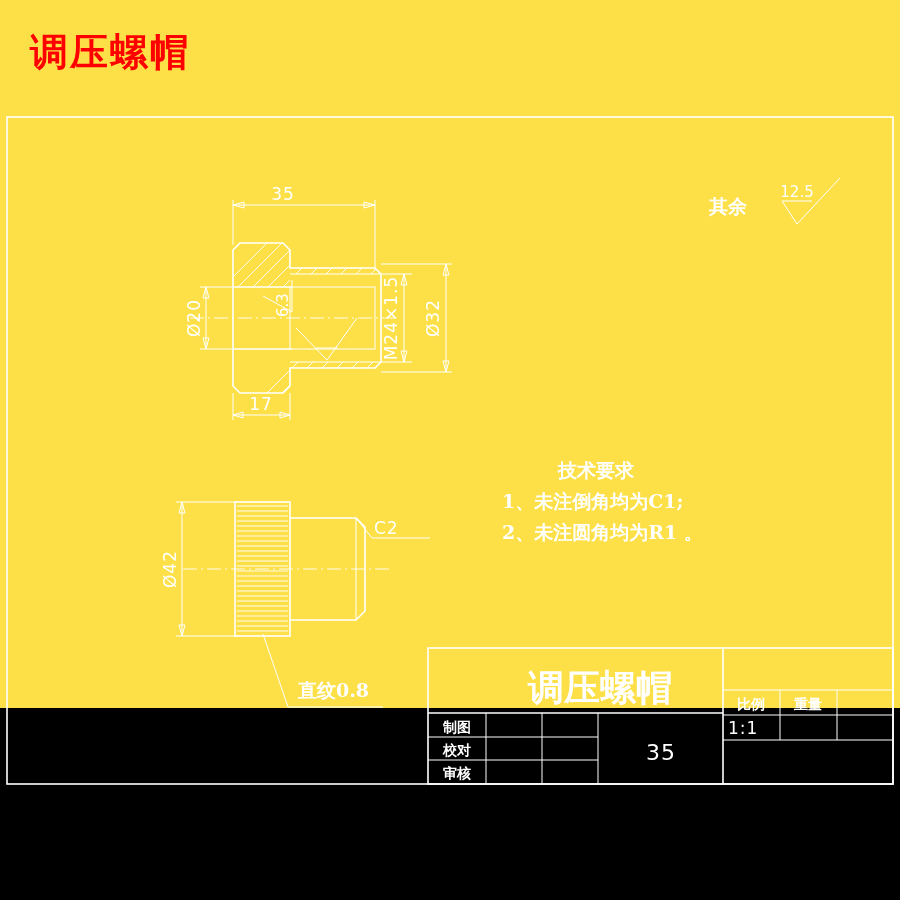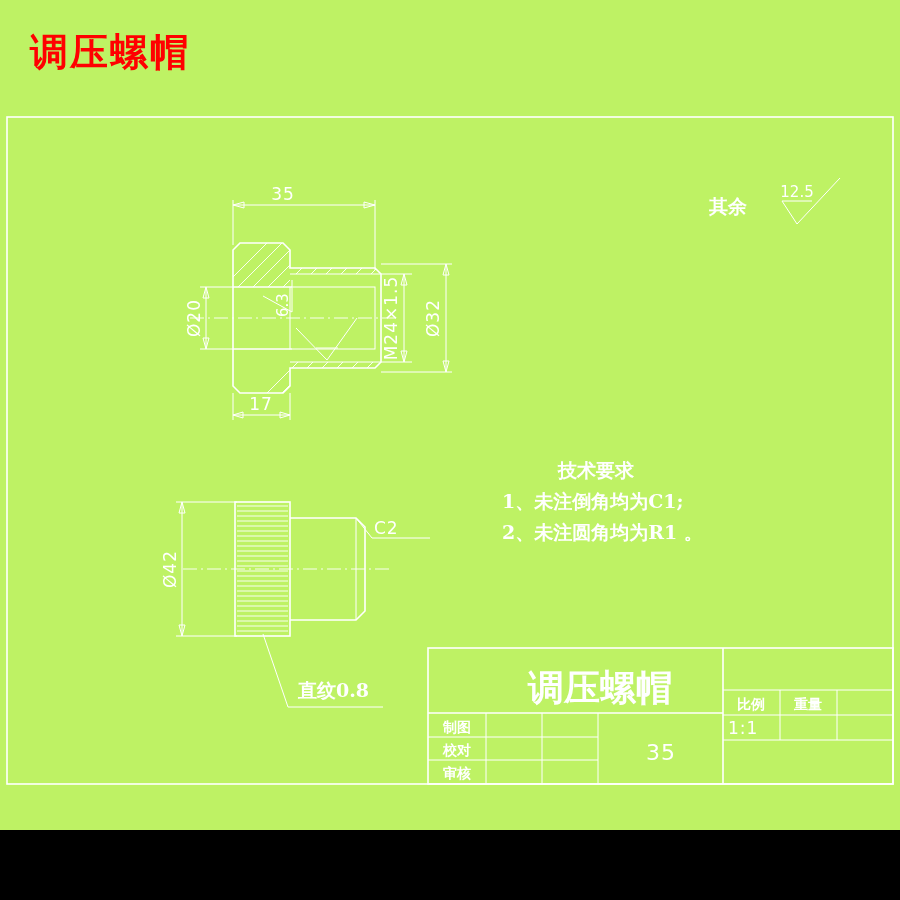--- a/index.html
+++ b/index.html
@@ -1,18 +1,18 @@
 <!DOCTYPE html>
 <html><head>
 <meta charset="utf-8">
 <style>
   html,body{margin:0;padding:0;background:#000;}
   body{width:900px;height:900px;overflow:hidden;
        font-family:"Liberation Sans","DejaVu Sans",sans-serif;}
-  #stage{position:relative;width:900px;height:830px;background:#bef264;}
+  #stage{position:relative;width:900px;height:708px;background:#fde047;}
   .title-red{position:absolute;left:30px;top:33px;color:#ff0000;
              font-family:"DejaVu Serif","Liberation Serif",serif;
              font-size:38px;font-weight:bold;letter-spacing:2px;line-height:1;}
   svg{position:absolute;left:0;top:0;width:900px;height:900px;}
   .ln{stroke:#ffffff;fill:none;}
   .thick{stroke-width:1.6;}
   .thin{stroke-width:1;}
   .hatch{stroke:#ffffff;stroke-width:0.9;}
   .center{stroke:#ffffff;stroke-width:0.9;stroke-dasharray:14,4,2,4;}
   .knurl{stroke:#ffffff;stroke-width:0.9;}

